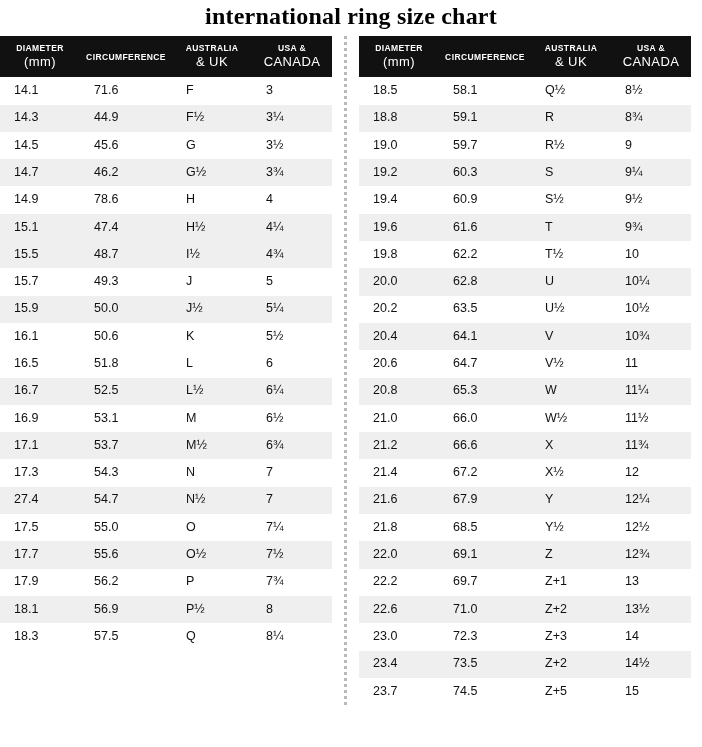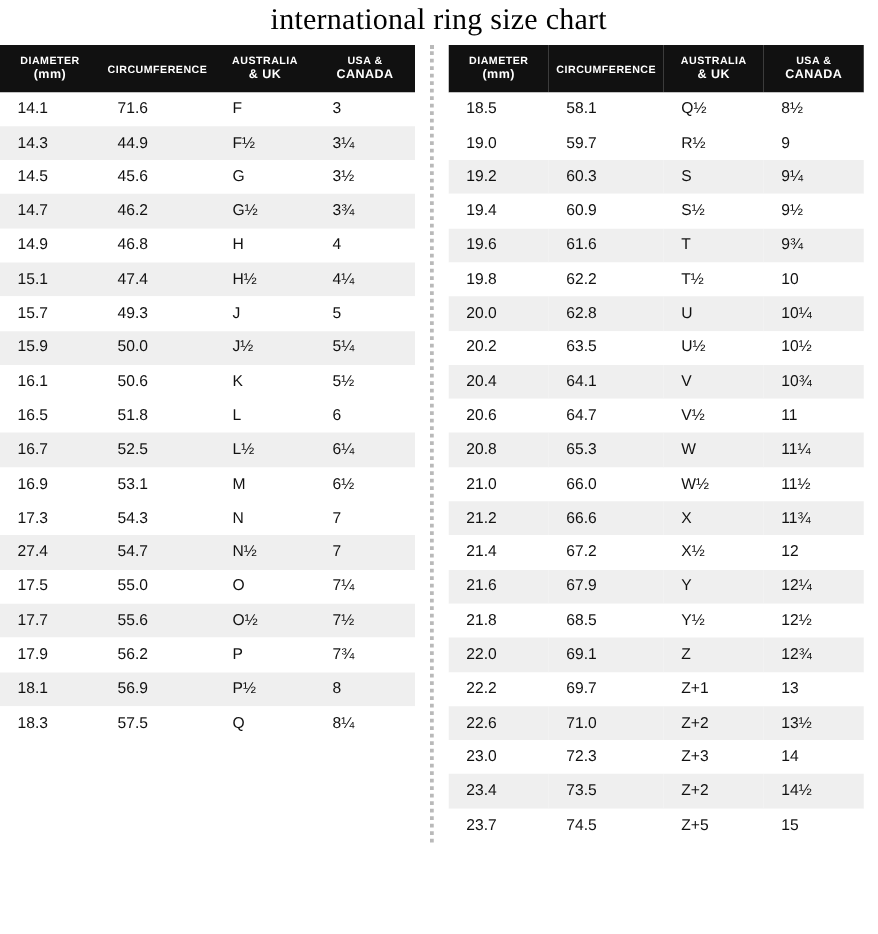--- a/index.html
+++ b/index.html
@@ -13,21 +13,21 @@
   }
   #page {
     position: relative;
     width: 702px;
     height: 747px;
     overflow: hidden;
   }
   .title {
     text-align: center;
     font-family: "Liberation Serif", serif;
-    font-weight: normal;
+    font-weight: bold;
     font-size: 24px;
     letter-spacing: 0.2px;
     color: #000000;
     padding: 3px 0 7px 0;
     margin: 0;
     line-height: 1.1;
   }
   .tables {
     display: flex;
     flex-direction: row;
@@ -60,22 +60,22 @@
     font-weight: bold;
     letter-spacing: 0.4px;
     text-align: center;
     padding: 7px 2px;
     line-height: 1.25;
     vertical-align: middle;
     border: 0;
   }
   thead th .sub {
     display: block;
-    font-size: 10px;
-    font-weight: bold;
+    font-size: 13px;
+    font-weight: normal;
   }
   tbody td {
     font-size: 12.5px;
     color: #111111;
     padding: 5px 0 5px 14px;
     height: 27.3px;
     line-height: 1.1;
     border: 0;
     text-align: left;
     white-space: nowrap;
@@ -143,30 +143,36 @@
               <td>3½</td>
             </tr>
             <tr class="even">
               <td>14.7</td>
               <td>46.2</td>
               <td>G½</td>
               <td>3¾</td>
             </tr>
             <tr class="odd">
               <td>14.9</td>
-              <td>46.8</td>
+              <td>78.6</td>
               <td>H</td>
               <td>4</td>
             </tr>
             <tr class="even">
               <td>15.1</td>
               <td>47.4</td>
               <td>H½</td>
               <td>4¼</td>
             </tr>
+            <tr class="even">
+              <td>15.5</td>
+              <td>48.7</td>
+              <td>I½</td>
+              <td>4¾</td>
+            </tr>
             <tr class="odd">
               <td>15.7</td>
               <td>49.3</td>
               <td>J</td>
               <td>5</td>
             </tr>
             <tr class="even">
               <td>15.9</td>
               <td>50.0</td>
               <td>J½</td>
@@ -188,20 +194,26 @@
               <td>16.7</td>
               <td>52.5</td>
               <td>L½</td>
               <td>6¼</td>
             </tr>
             <tr class="odd">
               <td>16.9</td>
               <td>53.1</td>
               <td>M</td>
               <td>6½</td>
+            </tr>
+            <tr class="even">
+              <td>17.1</td>
+              <td>53.7</td>
+              <td>M½</td>
+              <td>6¾</td>
             </tr>
             <tr class="odd">
               <td>17.3</td>
               <td>54.3</td>
               <td>N</td>
               <td>7</td>
             </tr>
             <tr class="even">
               <td>27.4</td>
               <td>54.7</td>
@@ -273,20 +285,26 @@
             </th>
           </tr>
         </thead>
         <tbody id="right-body">
             <tr class="odd">
               <td>18.5</td>
               <td>58.1</td>
               <td>Q½</td>
               <td>8½</td>
             </tr>
+            <tr class="even">
+              <td>18.8</td>
+              <td>59.1</td>
+              <td>R</td>
+              <td>8¾</td>
+            </tr>
             <tr class="odd">
               <td>19.0</td>
               <td>59.7</td>
               <td>R½</td>
               <td>9</td>
             </tr>
             <tr class="even">
               <td>19.2</td>
               <td>60.3</td>
               <td>S</td>

